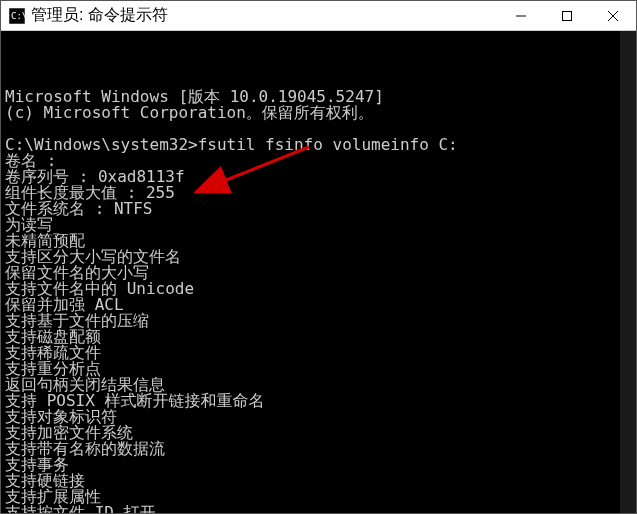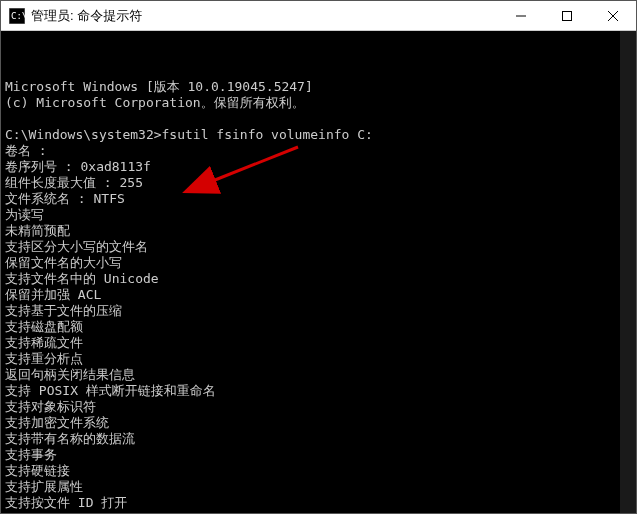--- a/index.html
+++ b/index.html
@@ -28,21 +28,21 @@
     .titlebar-icon {
       width: 16px;
       height: 16px;
       margin: 0 6px 0 8px;
       display: inline-flex;
       align-items: center;
       justify-content: center;
     }
     .titlebar-icon svg { width: 16px; height: 16px; }
     .titlebar-title {
-      font-size: 13px;
+      font-size: 16px;
       color: #000;
       flex: 0 0 auto;
     }
     .titlebar-spacer { flex: 1; }
     .titlebar-buttons { display: flex; height: 100%; }
     .titlebar-btn {
       width: 46px;
       height: 100%;
       display: flex;
       align-items: center;
@@ -50,23 +50,23 @@
       font-size: 10px;
       color: #000;
       background: #fff;
       cursor: pointer;
     }
     .terminal {
       flex: 1;
       background: #000;
       color: #ccc;
       font-family: "NSimSun", "SimSun", "Consolas", monospace;
-      font-size: 13px;
+      font-size: 16px;
       line-height: 16px;
-      padding: 0 4px;
+      padding: 10px 4px;
       white-space: pre;
       overflow: hidden;
       position: relative;
     }
     .terminal .line { white-space: pre; }
     .arrow {
       position: absolute;
       left: 150px;
       top: 95px;
       pointer-events: none;

